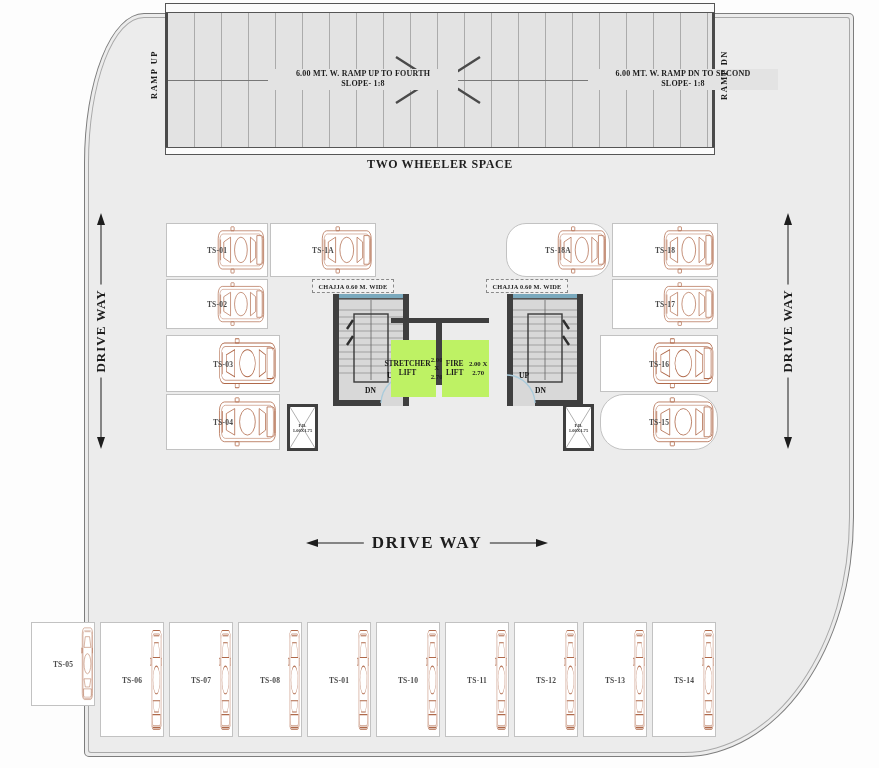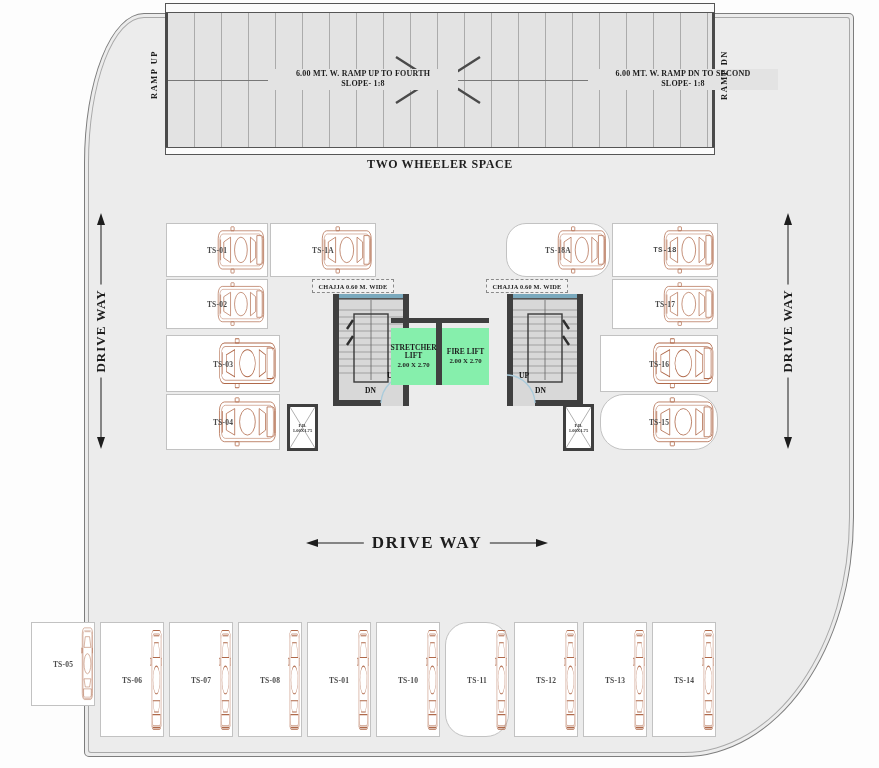--- a/index.html
+++ b/index.html
@@ -72,22 +72,22 @@
     position:absolute;height:14px;width:82px;border:1px dashed #8a8a8a;box-sizing:border-box;z-index:3;
     display:flex;align-items:center;justify-content:center;
     font-size:6.3px;font-weight:bold;letter-spacing:.2px;background:#f1f1f1;white-space:nowrap;
   }
   .stairbox{position:absolute;width:76px;height:112px;z-index:3;margin-left:18px;}
   .stairbox svg{position:absolute;left:0;top:0;width:76px;height:112px;}
   .stair-updn{position:absolute;font-size:7.5px;font-weight:bold;color:#111;z-index:4;}
   .lifts{position:absolute;left:391px;top:318px;width:98px;height:67px;z-index:3;}
   .lift-wall{position:absolute;background:#3f3f3f;}
   .lift-room{
-    position:absolute;top:10px;height:57px;background:#86efac;
-    display:flex;flex-direction:column;align-items:center;justify-content:center;
+    position:absolute;top:22px;height:57px;background:#bef264;
+    display:flex;flex-direction:row;align-items:center;justify-content:center;
     text-align:center;font-weight:bold;line-height:1.18;
   }
   .lift-name{font-size:7.5px;}
   .lift-size{font-size:6.8px;}
   .fd{
     position:absolute;width:31px;height:47px;border:3px solid #3f3f3f;background:#fff;box-sizing:border-box;z-index:3;
   }
   .fd svg{position:absolute;left:0;top:0;width:100%;height:100%;}
   .fd-text{
     position:absolute;left:50%;top:50%;transform:translate(-50%,-50%);
@@ -268,21 +268,21 @@
         <span class="stall-label">TS-04</span>
       </div>
     </div>
   <div>
       <div class="stall" style="left: 506px; top: 223px; width: 104px; height: 54px; border-radius: 20px;">
         <svg class="car" viewBox="0 0 120 60" preserveAspectRatio="none">
           <use href="#car-g" transform="translate(0 60) rotate(-90)"></use>
         </svg>
         <span class="stall-label">TS-18A</span>
       </div>
-      <div class="stall" style="left: 612px; top: 223px; width: 106px; height: 54px; font-family: Liberation Mono, monospace;">
+      <div class="stall" style="left: 612px; top: 223px; width: 106px; height: 54px;">
         <svg class="car" viewBox="0 0 120 60" preserveAspectRatio="none">
           <use href="#car-g" transform="translate(0 60) rotate(-90)"></use>
         </svg>
         <span class="stall-label">TS-18</span>
       </div>
       <div class="stall" style="left: 612px; top: 279px; width: 106px; height: 50px;">
         <svg class="car" viewBox="0 0 120 60" preserveAspectRatio="none">
           <use href="#car-g" transform="translate(0 60) rotate(-90)"></use>
         </svg>
         <span class="stall-label">TS-17</span>
@@ -330,21 +330,21 @@
           <use href="#car-g" transform=""></use>
         </svg>
         <span class="stall-label">TS-01</span>
       </div>
       <div class="stall" style="left: 376px; top: 622px; width: 64px; height: 115px;">
         <svg class="car" viewBox="0 0 60 120" preserveAspectRatio="none">
           <use href="#car-g" transform=""></use>
         </svg>
         <span class="stall-label">TS-10</span>
       </div>
-      <div class="stall" style="left: 445px; top: 622px; width: 64px; height: 115px; border-radius: 23px;">
+      <div class="stall" style="left: 445px; top: 622px; width: 64px; height: 115px;">
         <svg class="car" viewBox="0 0 60 120" preserveAspectRatio="none">
           <use href="#car-g" transform=""></use>
         </svg>
         <span class="stall-label">TS-11</span>
       </div>
       <div class="stall" style="left: 514px; top: 622px; width: 64px; height: 115px;">
         <svg class="car" viewBox="0 0 60 120" preserveAspectRatio="none">
           <use href="#car-g" transform=""></use>
         </svg>
         <span class="stall-label">TS-12</span>

